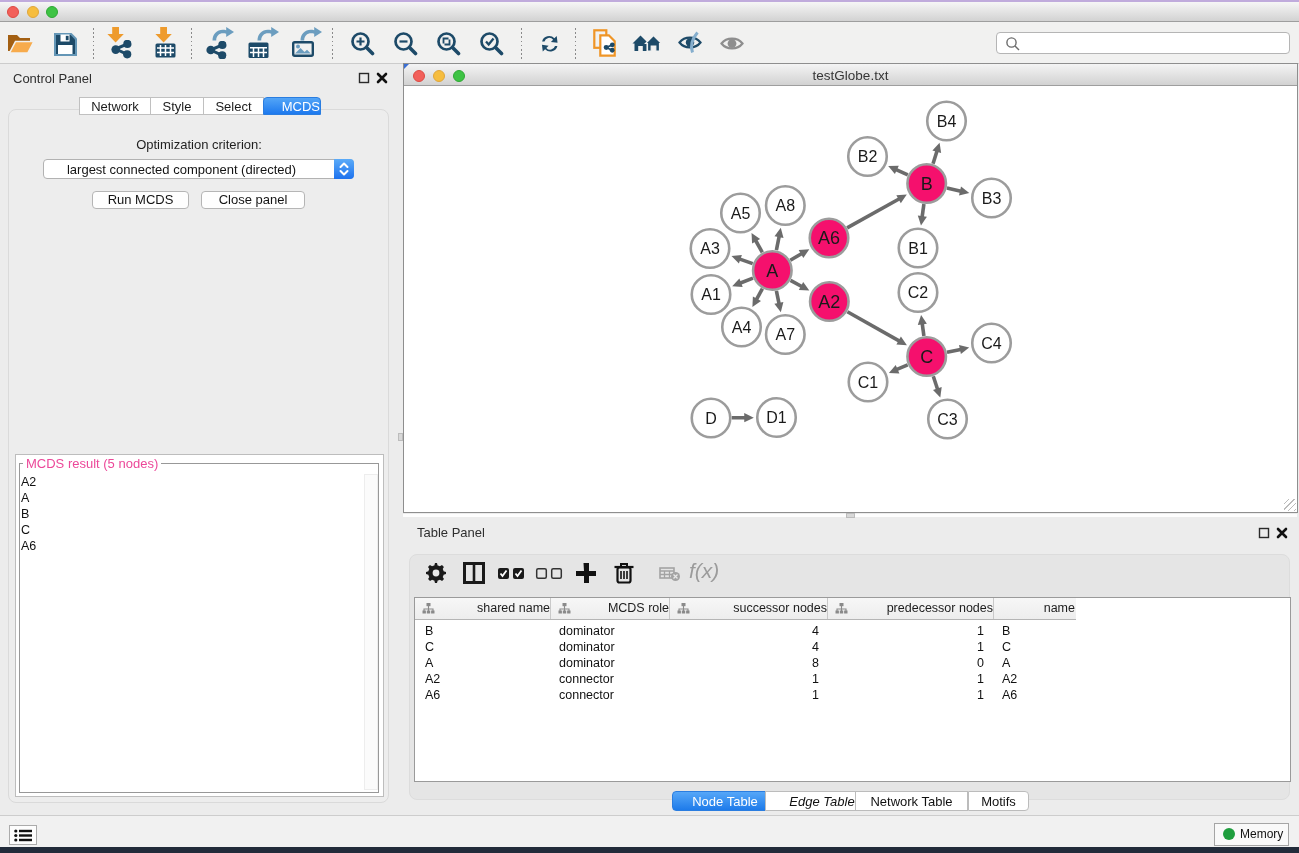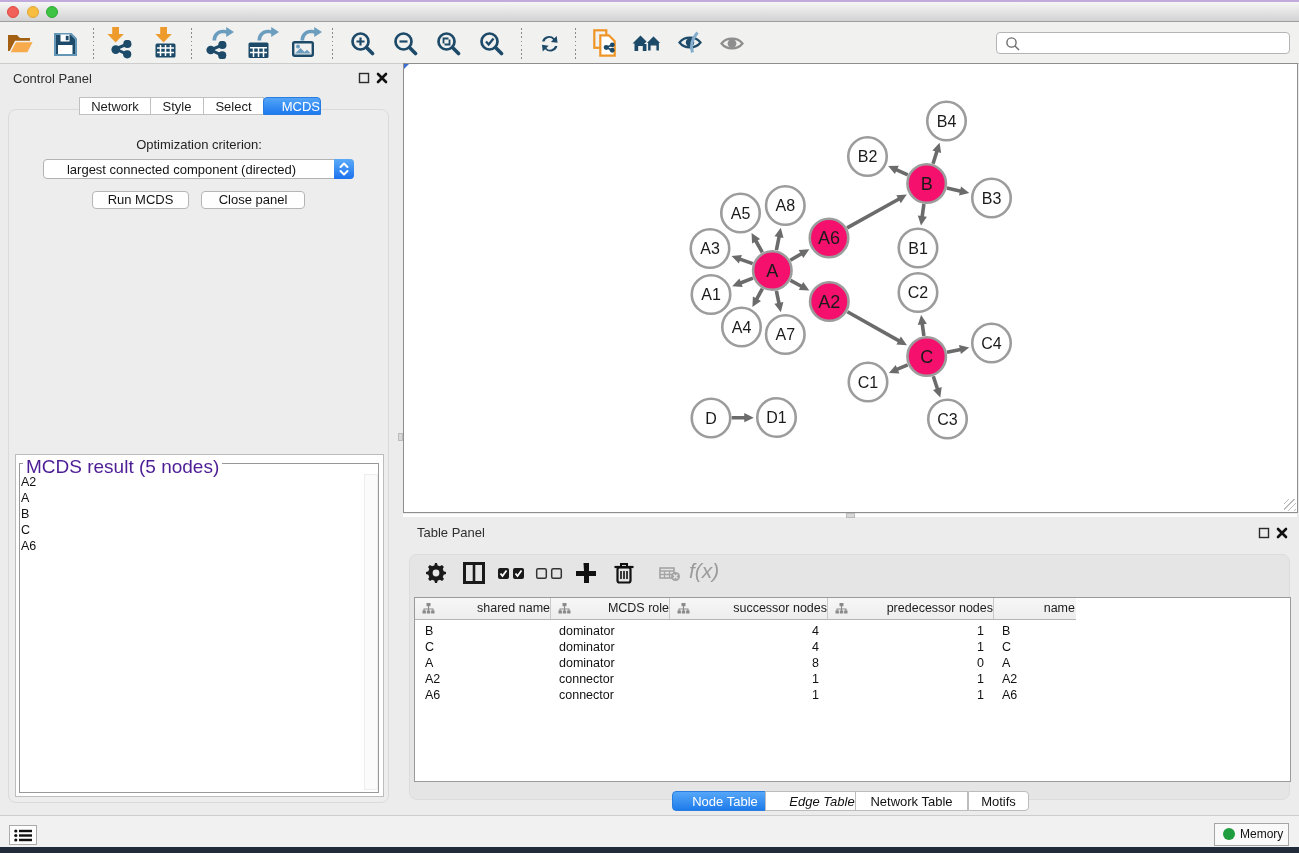--- a/index.html
+++ b/index.html
@@ -19,21 +19,21 @@
 #cp-title { left:13px; top:71px; font-size:13px; color:#2e2e2e; }
 #cp-panel { left:8px; top:109px; width:381px; height:694px; background:#ededed; border:1px solid #dadada; border-radius:8px; }
 .tabbtn { position:absolute; top:97px; height:18px; font-size:13px; color:#1c1c1c; background:#fff; border:1px solid #c0c0c0; text-align:center; line-height:17px; }
 #tab-mcds { background:linear-gradient(#53a5f7,#1d79ee); color:#fff; border-color:#2a7de0; border-radius:4px 4px 0 0;text-align:right; }
 #opt-label { left:0px; top:137px; width:398px; text-align:center; font-size:13px; color:#1f1f1f; }
 #dropdown { left:43px; top:159px; width:311px; height:20px; background:#fff; border:1px solid #b2b2b2; border-radius:4px; font-size:13px; color:#141414; text-align:center; line-height:19px; padding-right:34px; }
 #dd-btn { position:absolute; right:-1px; top:-1px; width:20px; height:20px; background:linear-gradient(#5babf8,#1d72ee); border-radius:0 4px 4px 0; }
 .btn { position:absolute; height:18px; background:#fefefe; border:1px solid #b5b5b5; border-radius:4px; font-size:13px; color:#141414; text-align:center; line-height:16px; }
 #mcds-box { left:15px; top:454px; width:369px; height:343px; background:#fff; border:1px solid #bdbdbd; }
 #mcds-fs { position:absolute; left:3px; top:8px; width:360px; height:330px; border:1px solid #989898; }
-#mcds-legend { position:absolute; left:3px; top:-8px; background:#fff; padding:0 3px; font-size:19px; color:#4c1d95; }
+#mcds-legend { position:absolute; left:3px; top:-8px; background:#fff; padding:0 3px; font-size:13px; color:#ec4899; }
 #mcds-list { position:absolute; left:5px; top:19px; font-size:12.5px; color:#111; line-height:16px; }
 #mcds-sb { position:absolute; right:5px; top:19px; width:14px; height:316px; background:#fbfbfb; border:1px solid #ededed; }
 
 #netwin { left:403px; top:63px; width:895px; height:450px; background:#fff; border:1px solid #8e8e8e; }
 #net-titlebar { position:absolute; left:0; top:0; width:893px; height:22px; background:linear-gradient(#f4f4f4,#d2d2d2); border-bottom:1px solid #9e9e9e; }
 #net-titlebar .title { position:absolute; left:0; right:0; top:4px; text-align:center; font-size:13.5px; color:#363636; }
 #net-canvas { position:absolute; left:0; top:23px; width:893px; height:425px; background:#fff; }
 #net-grip { position:absolute; right:1px; bottom:1px; width:12px; height:12px;
   background:repeating-linear-gradient(135deg, transparent 0 3px, #bbb 3px 4px); }
 #net-stub-l { left:398px; top:433px; width:5px; height:8px; background:#d8d8d8; border:1px solid #bcbcbc; }
@@ -198,20 +198,26 @@
 <div class="btn" style="left:92px; top:191px; width:97px;">Run MCDS</div>
 <div class="btn" style="left:201px; top:191px; width:104px;">Close panel</div>
 <div class="abs" id="mcds-box">
   <div id="mcds-fs">
       <div id="mcds-legend">MCDS result (5 nodes)</div>
     </div>
   <div id="mcds-list">A2<br>A<br>B<br>C<br>A6</div>
   <div id="mcds-sb"></div>
 </div>
 <div class="abs" id="netwin">
+  <div id="net-titlebar">
+    <div class="tl" style="left:9px; top:6px; background:#f2605a; border:1px solid #dd4a43;"></div>
+    <div class="tl" style="left:29px; top:6px; background:#f6bd3e; border:1px solid #e0a63a;"></div>
+    <div class="tl" style="left:49px; top:6px; background:#3ec344; border:1px solid #2fa835;"></div>
+    <div class="title">testGlobe.txt</div>
+  </div>
   <svg style="position:absolute;left:0;top:0" width="5" height="5">
       <path d="M0 0 L5 0 L0 5 Z" fill="#3b6fd4"></path>
     </svg>
   <div id="net-canvas">
       <svg width="894" height="427" style="position:absolute;left:0;top:0">
 <line x1="358.3" y1="165.3" x2="351.1" y2="152.5" stroke="#6b6b6b" stroke-width="3.6"></line>
 <polygon points="347.5,145.9 356.1,152.0 348.1,156.4" fill="#6b6b6b"></polygon>
 <line x1="372.4" y1="163.2" x2="375.4" y2="148.2" stroke="#6b6b6b" stroke-width="3.6"></line>
 <polygon points="376.8,140.8 379.5,151.0 370.5,149.2" fill="#6b6b6b"></polygon>
 <line x1="348.7" y1="176.6" x2="334.5" y2="171.6" stroke="#6b6b6b" stroke-width="3.6"></line>

